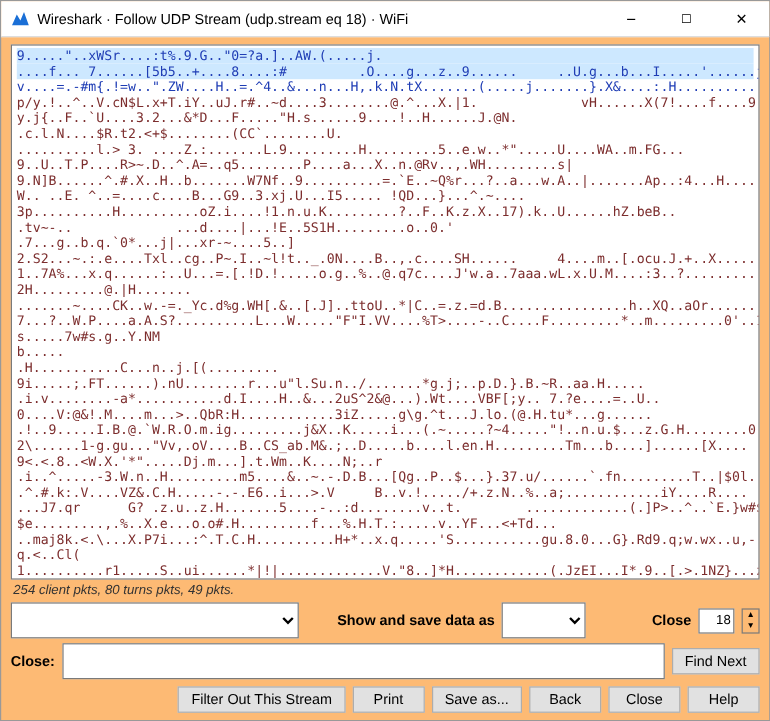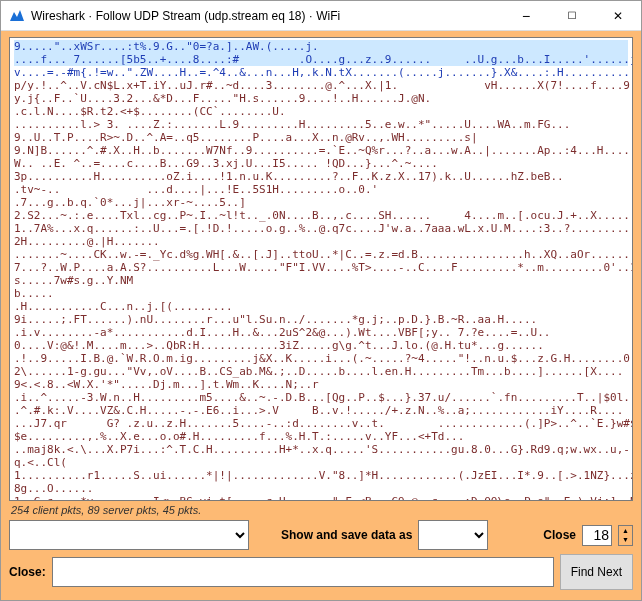--- a/index.html
+++ b/index.html
@@ -93,35 +93,35 @@
     padding: 14px 4px;
   }
   select { padding-right: 18px; }
   .conv-select { width: 240px; }
   .fmt-select { width: 70px; }
   .stream-input {
     width: 30px; height: 21px;
     border: 1px solid #7a7a7a;
     text-align: right;
     padding: 0 2px;
-    font-size: 14px;
+    font-size: 11px;
   }
   .spinner {
     display: flex; flex-direction: column;
     border: 1px solid #7a7a7a;
     height: 21px; width: 15px;
   }
   .spinner span {
     display: flex; align-items: center; justify-content: center;
     height: 50%; font-size: 7px; line-height: 1;
     cursor: default;
   }
   .find-input { flex: 1; }
   .btn {
-    height: 36px;
+    height: 22px;
     min-width: 72px;
     padding: 0 10px;
     background: #e1e1e1;
     border: 1px solid #adadad;
     font-size: 12px;
     display: flex; align-items: center; justify-content: center;
   }
   .btn.small { min-width: 60px; }
   .btn-row {
     display: flex;
@@ -154,23 +154,23 @@
         </div>
     </div>
   </div>
 
   <div class="content">
     <div class="stream-box" id="stream-box"><div class="line server sel">9....."..xWSr....:t%.9.G.."0=?a.]..AW.(.....j.</div><div class="line server sel">....f... 7......[5b5..+....8....:#         .O....g...z..9......     ..U.g...b...I.....'......j.p..+</div><div class="line server">v....=.-#m{.!=w..".ZW....H..=.^4..&amp;...n...H,.k.N.tX.......(.....j.......}.X&amp;....:.H............BG.@[_X.:xE.-</div><div class="line client">p/y.!..^..V.cN$L.x+T.iY..uJ.r#..~d....3........@.^...X.|1.             vH......X(7!....f....9....</div><div class="line client">y.j{..F..`U....3.2...&amp;*D...F....."H.s......9....!..H......J.@N.</div><div class="line client">.c.l.N....$R.t2.&lt;+$........(CC`........U.</div><div class="line client">..........l.&gt; 3. ....Z.:.......L.9.........H.........5..e.w..*".....U....WA..m.FG...</div><div class="line client">9..U..T.P....R&gt;~.D..^.A=..q5........P....a...X..n.@Rv..,.WH.........s|</div><div class="line client">9.N]B......^.#.X..H..b.......W7Nf..9..........=.`E..~Q%r...?..a...w.A..|.......Ap..:4...H.......JDR.....K.V</div><div class="line client">W.. ..E. ^..=....c....B...G9..3.xj.U...I5..... !QD...}...^.~....</div><div class="line client">3p..........H..........oZ.i....!1.n.u.K.........?..F..K.z.X..17).k..U......hZ.beB..</div><div class="line client">.tv~-..             ...d....|...!E..5S1H.........o..0.'</div><div class="line client">.7...g..b.q.`0*...j|...xr-~....5..]</div><div class="line client">2.S2...~.:.e....Txl..cg..P~.I..~l!t.._.0N....B..,.c....SH......     4....m..[.ocu.J.+..X.........LgP.</div><div class="line client">1..7A%...x.q......:..U...=.[.!D.!.....o.g..%..@.q7c....J'w.a..7aaa.wL.x.U.M....:3..?..........i..Y</div><div class="line client">2H.........@.|H.......</div><div class="line client">.......~....CK..w.-=._Yc.d%g.WH[.&amp;..[.J]..ttoU..*|C..=.z.=d.B................h..XQ..aOr.........NG.</div><div class="line client">7...?..W.P....a.A.S?..........L...W....."F"I.VV....%T&gt;....-..C....F.........*..m.........0'..1.R..f..</div><div class="line client">s.....7w#s.g..Y.NM</div><div class="line client">b.....</div><div class="line client">.H...........C...n..j.[(.........</div><div class="line client">9i.....;.FT......).nU........r...u"l.Su.n../.......*g.j;..p.D.}.B.~R..aa.H.....</div><div class="line client">.i.v........-a*...........d.I....H..&amp;...2uS^2&amp;@...).Wt....VBF[;y.. 7.?e....=..U..</div><div class="line client">0....V:@&amp;!.M....m...&gt;..QbR:H............3iZ.....g\g.^t...J.lo.(@.H.tu*...g......</div><div class="line client">.!..9.....I.B.@.`W.R.O.m.ig.........j&amp;X..K.....i...(.~.....?~4....."!..n.u.$...z.G.H........0..Qs.Y..iD.*.</div><div class="line client">2\......1-g.gu..."Vv,.oV....B..CS_ab.M&amp;.;..D.....b....l.en.H.........Tm...b....]......[X....</div><div class="line client">9&lt;.&lt;.8..&lt;W.X.'*".....Dj.m...].t.Wm..K....N;..r</div><div class="line client">.i..^.....-3.W.n..H.........m5....&amp;..~.-.D.B...[Qg..P..$...}.37.u/......`.fn.........T..|$0l.....T.</div><div class="line client">.^.#.k:.V....VZ&amp;.C.H.....-.-.E6..i...&gt;.V     B..v.!...../+.z.N..%..a;............iY....R....</div><div class="line client">...J7.qr      G? .z.u..z.H.......5....-..:d........v..t.        .............(.]P&gt;..^..`E.}w#$......H.[[.</div><div class="line client">$e.........,.%..X.e...o.o#.H.........f...%.H.T.:.....v..YF...&lt;+Td...</div><div class="line client">..maj8k.&lt;.\...X.P7i...:^.T.C.H..........H+*..x.q.....'S...........gu.8.0...G}.Rd9.q;w.wx..u,-</div><div class="line client">q.&lt;..Cl(</div><div class="line client">1..........r1.....S..ui......*|!|.............V."8..]*H............(.JzEI...I*.9..[.&gt;.1NZ}...z..x....</div><div class="line client">8g...O......</div><div class="line client">1..G.s....*v.........I&lt;&gt;.BS.yi.t[.....c.H.......".F.&lt;B...G9.@..c....;D.OQ\o..P.o"..E.).Vj;]..N.....k.#.4...V..</div></div>
 
     <div class="stats">
       <span>254</span>
       <span class="ital">client pkts,</span>
-      <span>89</span>
-      <span class="ital">server pkts,</span>
-      <span>45</span>
+      <span>80</span>
+      <span class="ital">turns pkts,</span>
+      <span>49</span>
       <span class="ital">pkts.</span>
     </div>
 
     <div class="row">
       <select class="conv-select">
         <option>Entire conversation (57 kB)</option>
       </select>
       <div style="flex:0 0 20px;"></div>
       <span class="lbl">Show and save data as</span>
       <select class="fmt-select">
@@ -184,14 +184,22 @@
         <span>▼</span>
       </div>
     </div>
 
     <div class="row">
       <span class="lbl">Close:</span>
       <input type="text" class="find-input" style="">
       <div class="btn small">Find Next</div>
     </div>
 
+    <div class="btn-row">
+      <div class="btn" style="min-width:120px;">Filter Out This Stream</div>
+      <div class="btn small">Print</div>
+      <div class="btn small">Save as...</div>
+      <div class="btn small">Back</div>
+      <div class="btn small">Close</div>
+      <div class="btn small">Help</div>
+    </div>
   </div>
 </div>
 
 </body></html>

